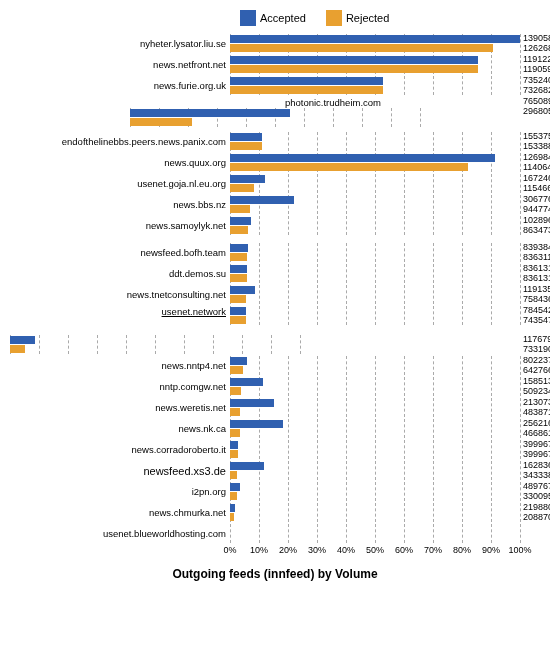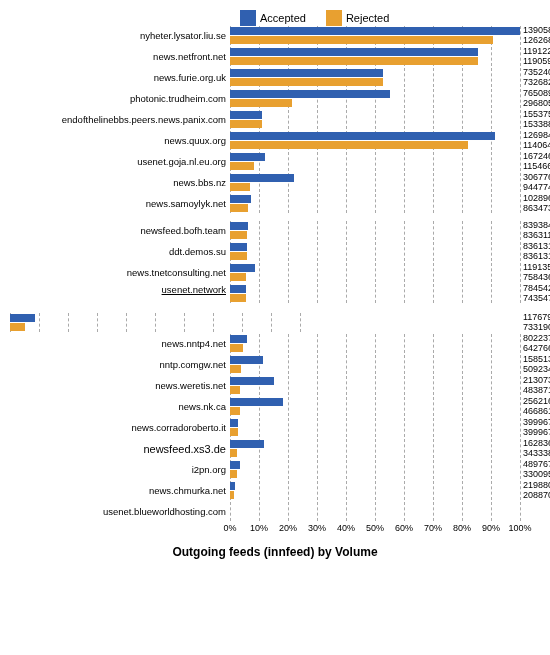--- a/index.html
+++ b/index.html
@@ -14,20 +14,21 @@
     .chart-container {
       width: 550px;
       height: 655px;
       padding: 10px 10px 40px 10px;
       position: relative;
     }
     .legend {
       display: flex;
       align-items: center;
       gap: 20px;
+      margin-bottom: 8px;
       margin-left: 230px;
     }
     .legend-item {
       display: flex;
       align-items: center;
       gap: 4px;
     }
     .legend-box {
       width: 16px;
       height: 16px;
@@ -135,21 +136,21 @@
           <div style="position: absolute; left: 261px; top: 0px; bottom: 0px; width: 1px; border-left: 1px dashed rgb(170, 170, 170); z-index: 0;"></div>
           <div style="position: absolute; left: 290px; top: 0px; bottom: 0px; width: 1px; border-left: 1px dashed rgb(170, 170, 170); z-index: 0;"></div>
           <div style="position: absolute; top: 1px; left: 0px; width: 153px; height: 8px; background: rgb(48, 96, 176); z-index: 1;"></div>
           <div style="position: absolute; top: 10px; left: 0px; width: 153px; height: 8px; background: rgb(232, 160, 48); z-index: 1;"></div>
         </div>
         <div style="position: absolute; left: 513px; top: 0px; font-size: 9px; line-height: 1.1; white-space: nowrap;">
           <div>7352402</div>
           <div>7326829</div>
         </div>
       </div>
-      <div class="bar-row" style="display: flex; align-items: center; margin-bottom: 2px; height: 19px; position: relative;">
+      <div class="bar-row" style="display: flex; align-items: center; margin-bottom: 16px; height: 19px; position: relative; flex-direction: column;">
         <div class="row-label" style="width: 220px; text-align: right; padding-right: 4px; font-size: 9.5px; white-space: nowrap; flex-shrink: 0;">photonic.trudheim.com</div>
         <div style="position: relative; width: 290px; height: 19px; flex-shrink: 0;">
           <div style="position: absolute; left: 0px; top: 0px; bottom: 0px; width: 1px; border-left: 1px dashed rgb(170, 170, 170); z-index: 0;"></div>
           <div style="position: absolute; left: 29px; top: 0px; bottom: 0px; width: 1px; border-left: 1px dashed rgb(170, 170, 170); z-index: 0;"></div>
           <div style="position: absolute; left: 58px; top: 0px; bottom: 0px; width: 1px; border-left: 1px dashed rgb(170, 170, 170); z-index: 0;"></div>
           <div style="position: absolute; left: 87px; top: 0px; bottom: 0px; width: 1px; border-left: 1px dashed rgb(170, 170, 170); z-index: 0;"></div>
           <div style="position: absolute; left: 116px; top: 0px; bottom: 0px; width: 1px; border-left: 1px dashed rgb(170, 170, 170); z-index: 0;"></div>
           <div style="position: absolute; left: 145px; top: 0px; bottom: 0px; width: 1px; border-left: 1px dashed rgb(170, 170, 170); z-index: 0;"></div>
           <div style="position: absolute; left: 174px; top: 0px; bottom: 0px; width: 1px; border-left: 1px dashed rgb(170, 170, 170); z-index: 0;"></div>
           <div style="position: absolute; left: 203px; top: 0px; bottom: 0px; width: 1px; border-left: 1px dashed rgb(170, 170, 170); z-index: 0;"></div>

